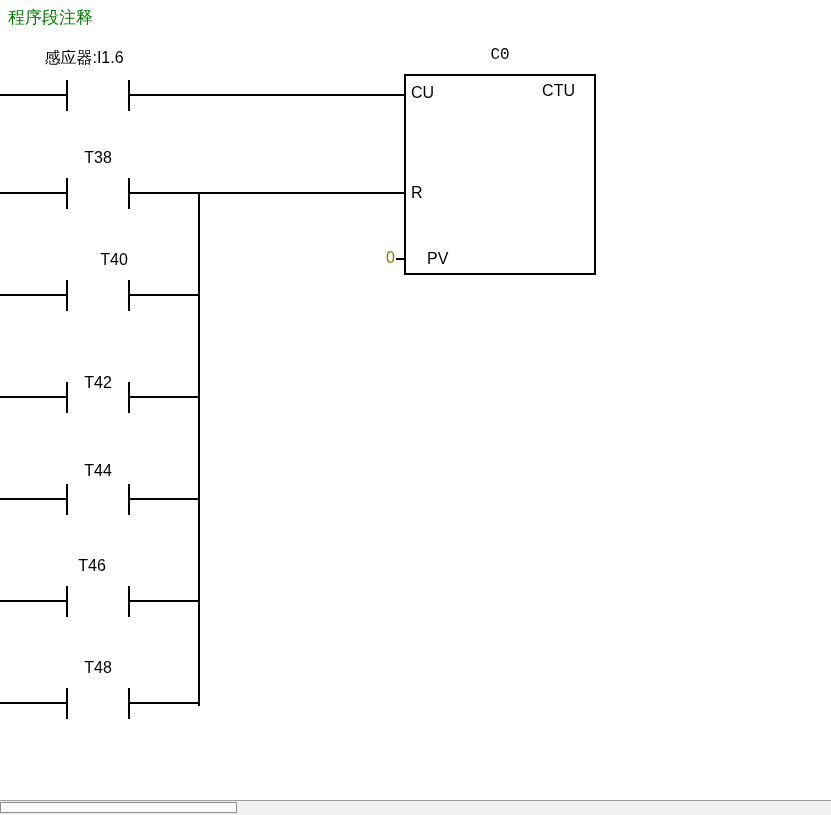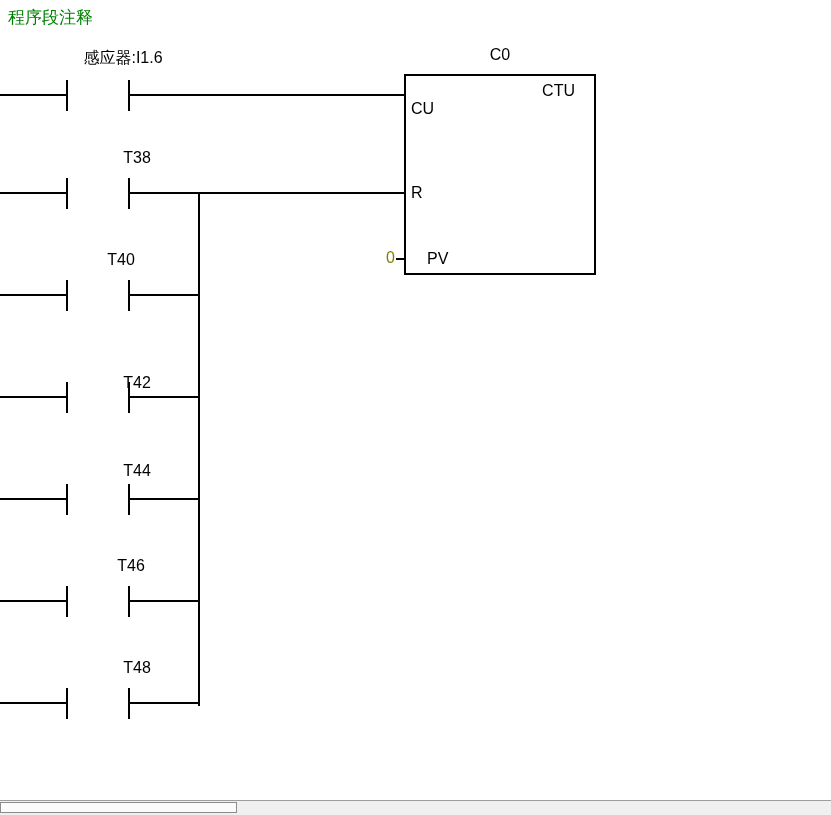--- a/index.html
+++ b/index.html
@@ -26,40 +26,40 @@
   .contact { position: absolute; width: 64px; height: 31px; }
   .cbar { position: absolute; top: 0; width: 2px; height: 31px; background: #000000; }
   .cbar.left  { left: 0; }
   .cbar.right { right: 0; }
   .operand {
     position: absolute;
     transform: translateX(-50%);
     font-size: 16px;
     white-space: nowrap;
     color: #000000;
-    margin-left: 39px;
   }
   .counter-block {
     position: absolute;
     left: 404px;
     top: 74px;
     width: 192px;
     height: 201px;
     border: 2px solid #000000;
     box-sizing: border-box;
     background: #ffffff;
   }
   .block-text { position: absolute; font-size: 16px; white-space: nowrap; }
   .block-name {
     position: absolute;
     left: 500px;
     top: 46px;
     transform: translateX(-50%);
     font-size: 16px;
     white-space: nowrap;
+    font-family: Liberation Mono, monospace;
   }
   .pv-value {
     position: absolute;
     left: 386px;
     top: 249px;
     font-size: 16px;
     color: #808000;
     white-space: nowrap;
   }
   .sb-divider {
@@ -112,21 +112,21 @@
 
   <div class="vwire" style="left:198px;top:192px;height:514px"></div>
 
   <div>
     <div class="hwire" style="left:0;top:294px;width:66px"></div>
     <div class="contact" style="left:66px;top:280px">
       <div class="cbar left"></div>
       <div class="cbar right"></div>
     </div>
     <div class="hwire" style="left:130px;top:294px;width:70px"></div>
-    <div class="operand" style="left:82px;top:251px">T40</div>
+    <div class="operand" style="left:114px;top:251px">T40</div>
   </div>
 
   <div>
     <div class="hwire" style="left:0;top:396px;width:66px"></div>
     <div class="contact" style="left:66px;top:382px">
       <div class="cbar left"></div>
       <div class="cbar right"></div>
     </div>
     <div class="hwire" style="left:130px;top:396px;width:70px"></div>
     <div class="operand" style="left:98px;top:374px">T42</div>
@@ -157,21 +157,21 @@
     <div class="contact" style="left:66px;top:688px">
       <div class="cbar left"></div>
       <div class="cbar right"></div>
     </div>
     <div class="hwire" style="left:130px;top:702px;width:70px"></div>
     <div class="operand" style="left:98px;top:659px">T48</div>
   </div>
 
   <div class="block-name">C0</div>
   <div class="counter-block">
-    <div class="block-text" style="left:5px;top:24px">CU</div>
+    <div class="block-text" style="left:5px;top:8px">CU</div>
     <div class="block-text" style="right:19px;top:6px">CTU</div>
     <div class="block-text" style="left:5px;top:108px">R</div>
     <div class="block-text" style="left:21px;top:174px">PV</div>
   </div>
   <div class="hwire" style="left:396px;top:258px;width:8px"></div>
   <div class="pv-value">0</div>
 
   <div class="sb-divider"></div>
   <div class="sb-track">
     <div class="sb-thumb"></div>

